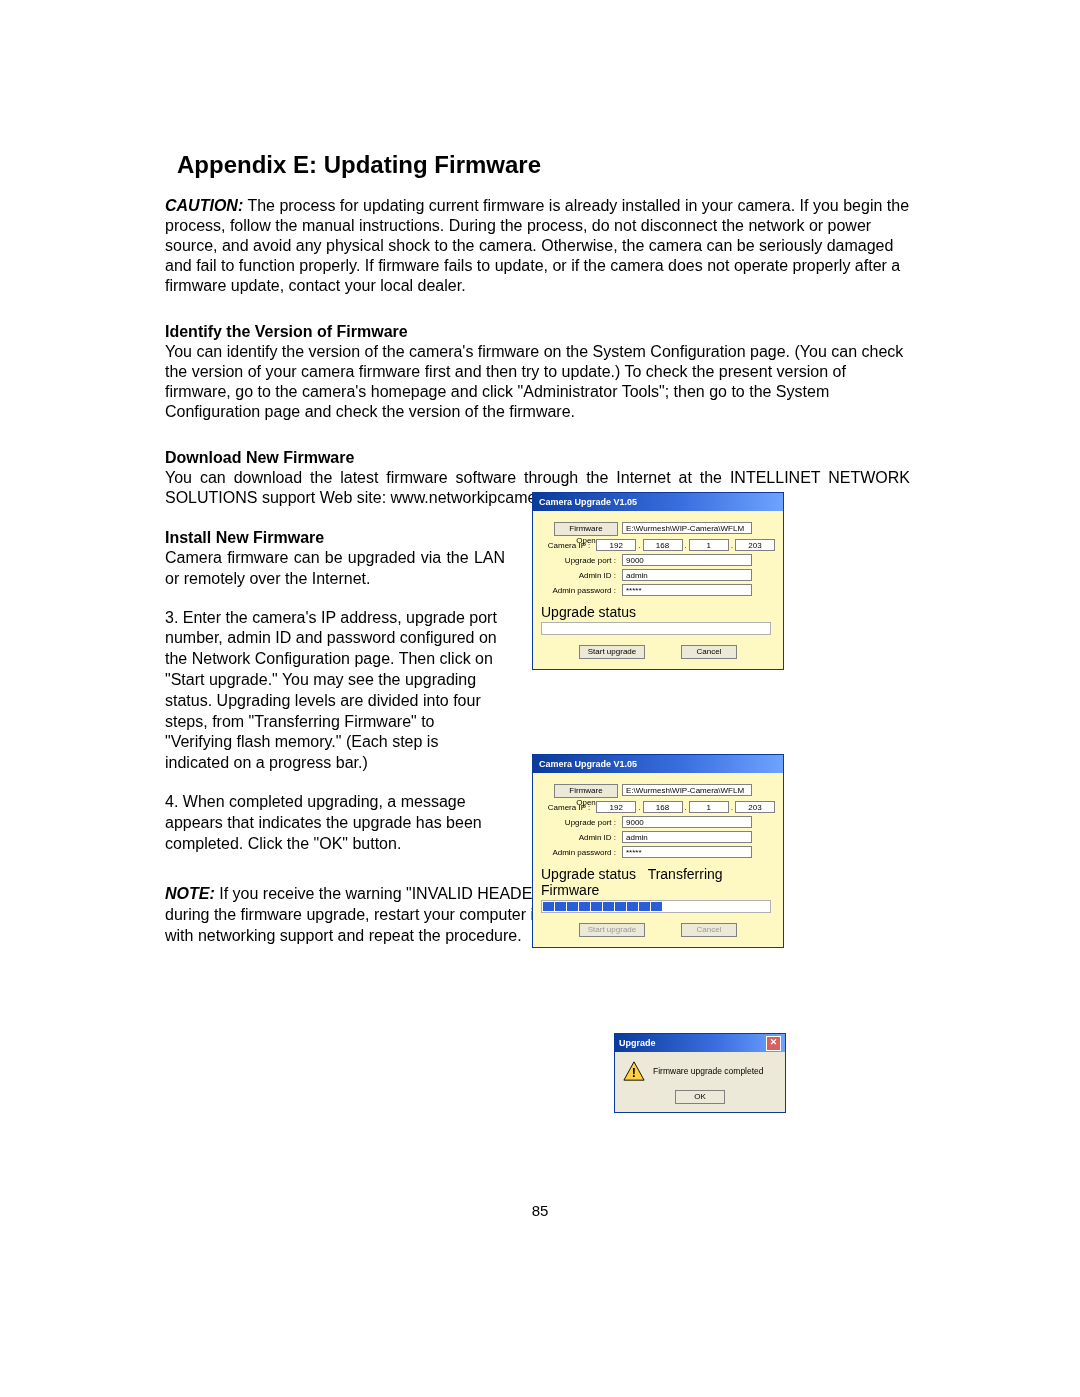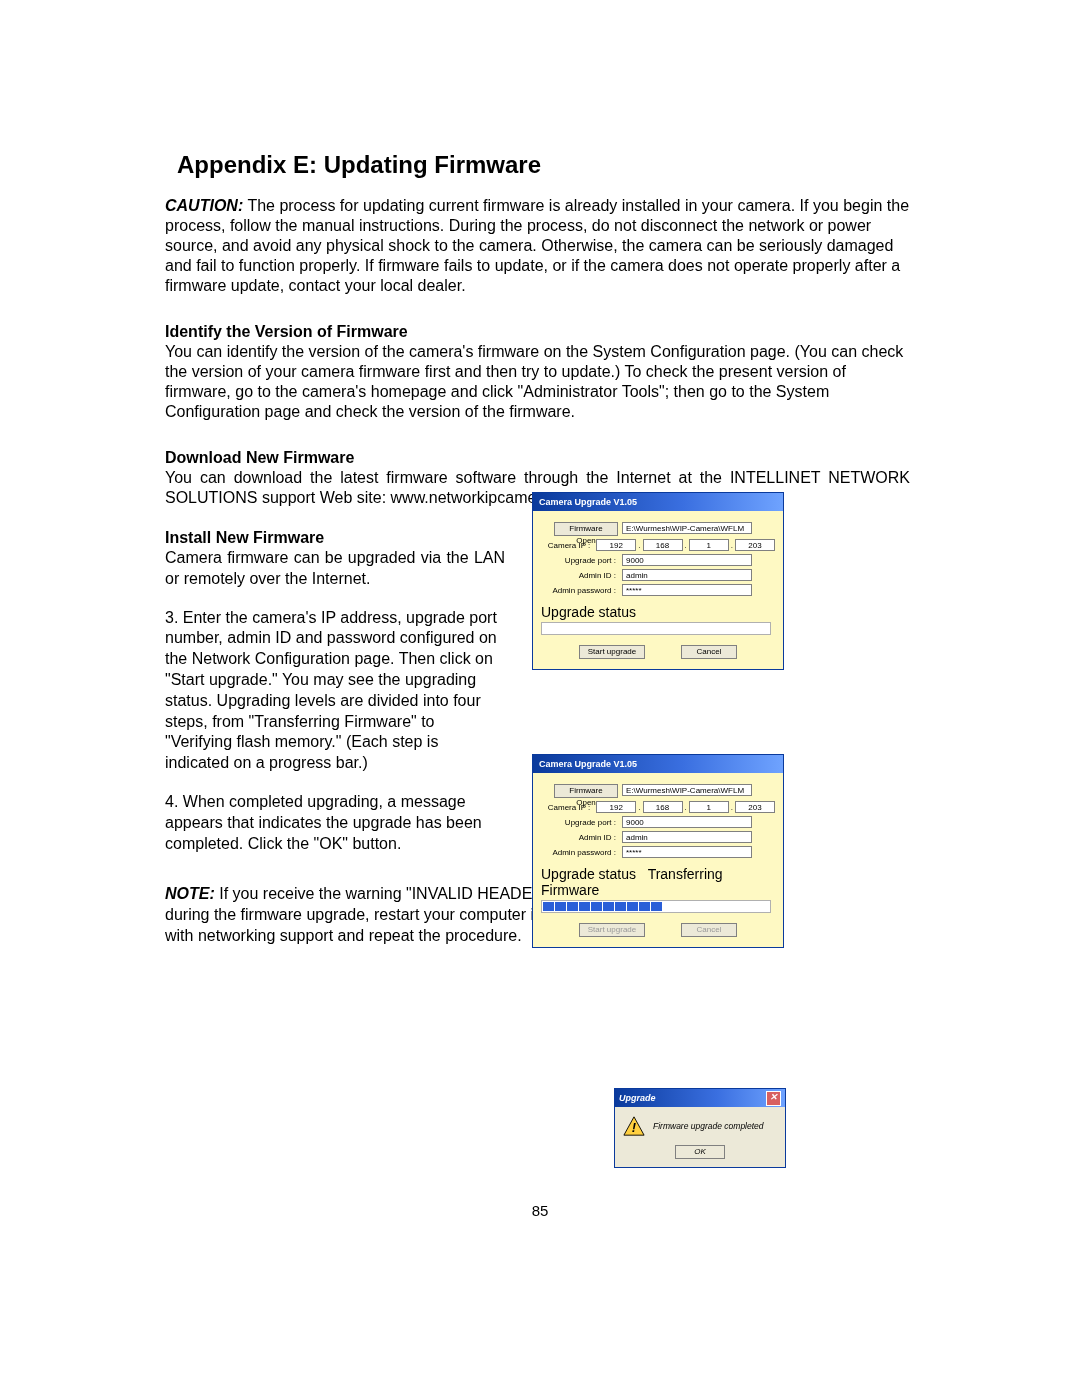--- a/index.html
+++ b/index.html
@@ -327,21 +327,21 @@
         <div class="progress-seg"></div>
       </div>
 
       <div class="dialog-buttons">
         <div class="btn disabled" style="width:66px;">Start upgrade</div>
         <div class="btn disabled" style="width:56px;">Cancel</div>
       </div>
     </div>
   </div>
 
-  <div class="popup" style="left:614px; top:1088px;font-style:italic;">
+  <div class="popup" style="left:614px; top:1033px;">
     <div class="titlebar">
       <span>Upgrade</span>
       <div class="close-box">✕</div>
     </div>
     <div class="body">
       <div class="warn-icon">
         <svg viewBox="0 0 24 24">
             <polygon points="12,2 23,22 1,22" fill="#ffd040" stroke="#000" stroke-width="1"></polygon>
             <text x="12" y="19" text-anchor="middle" font-size="14" font-family="Arial" font-weight="bold">!</text>
           </svg>

